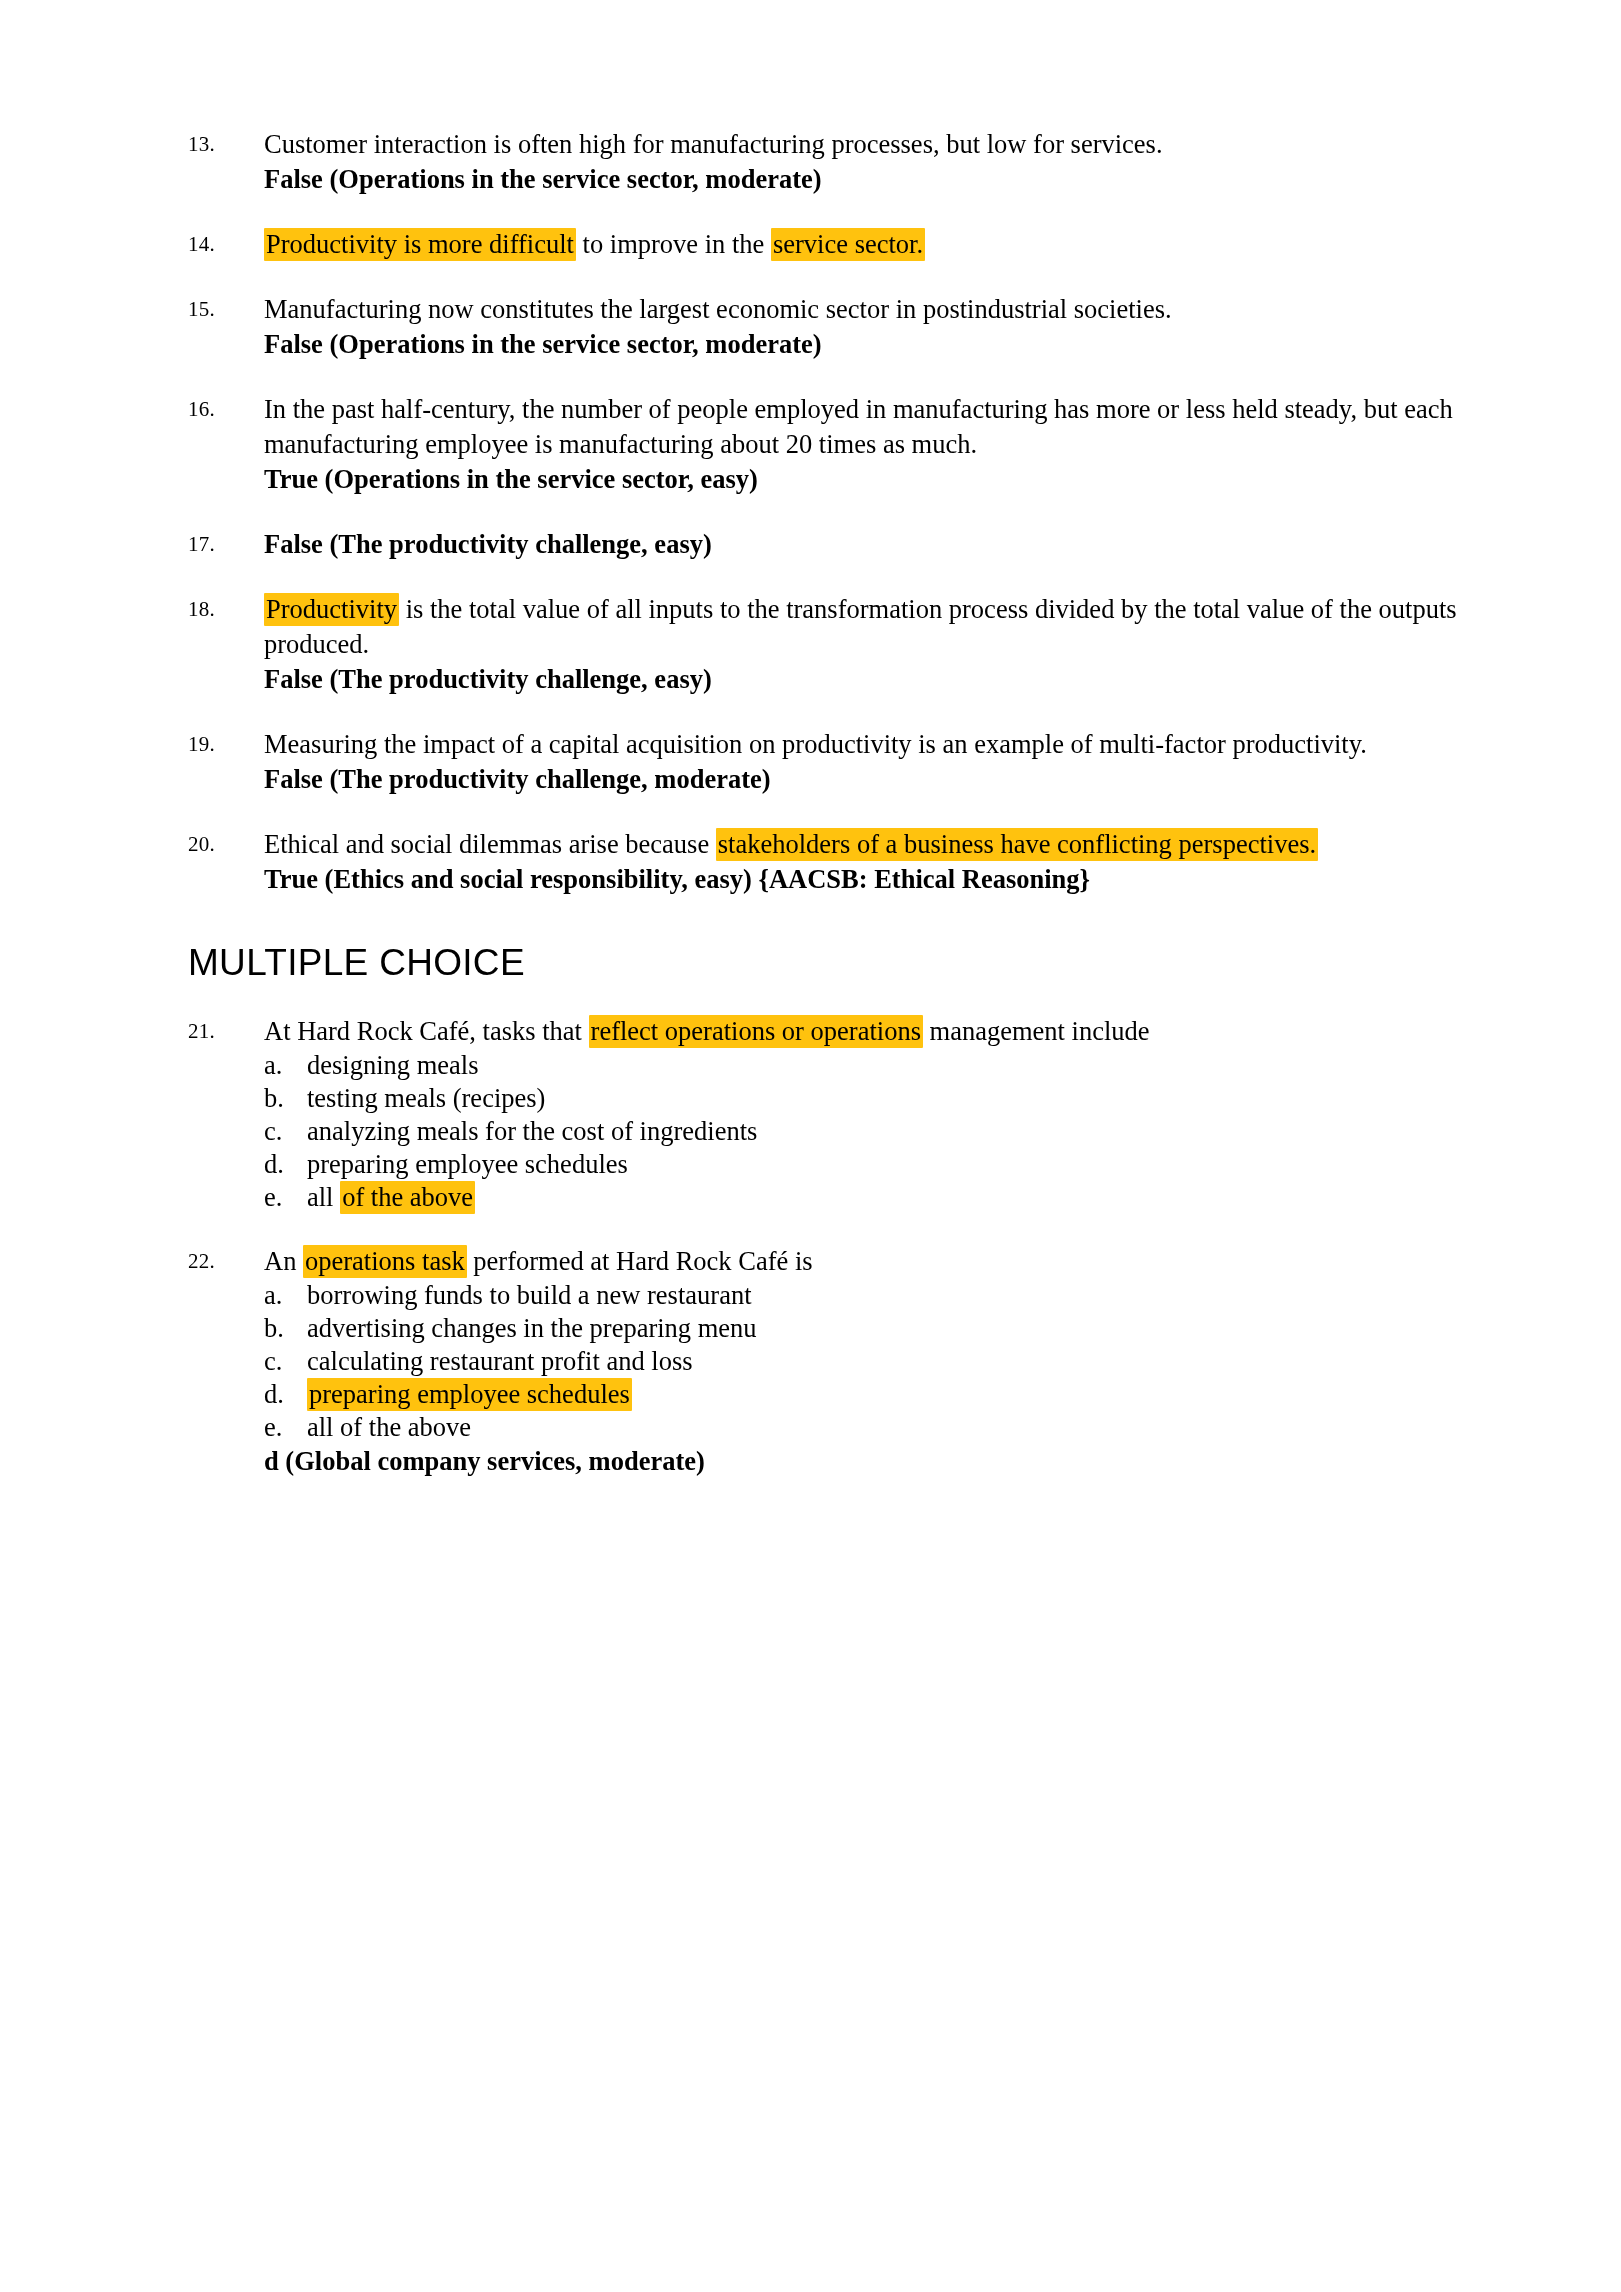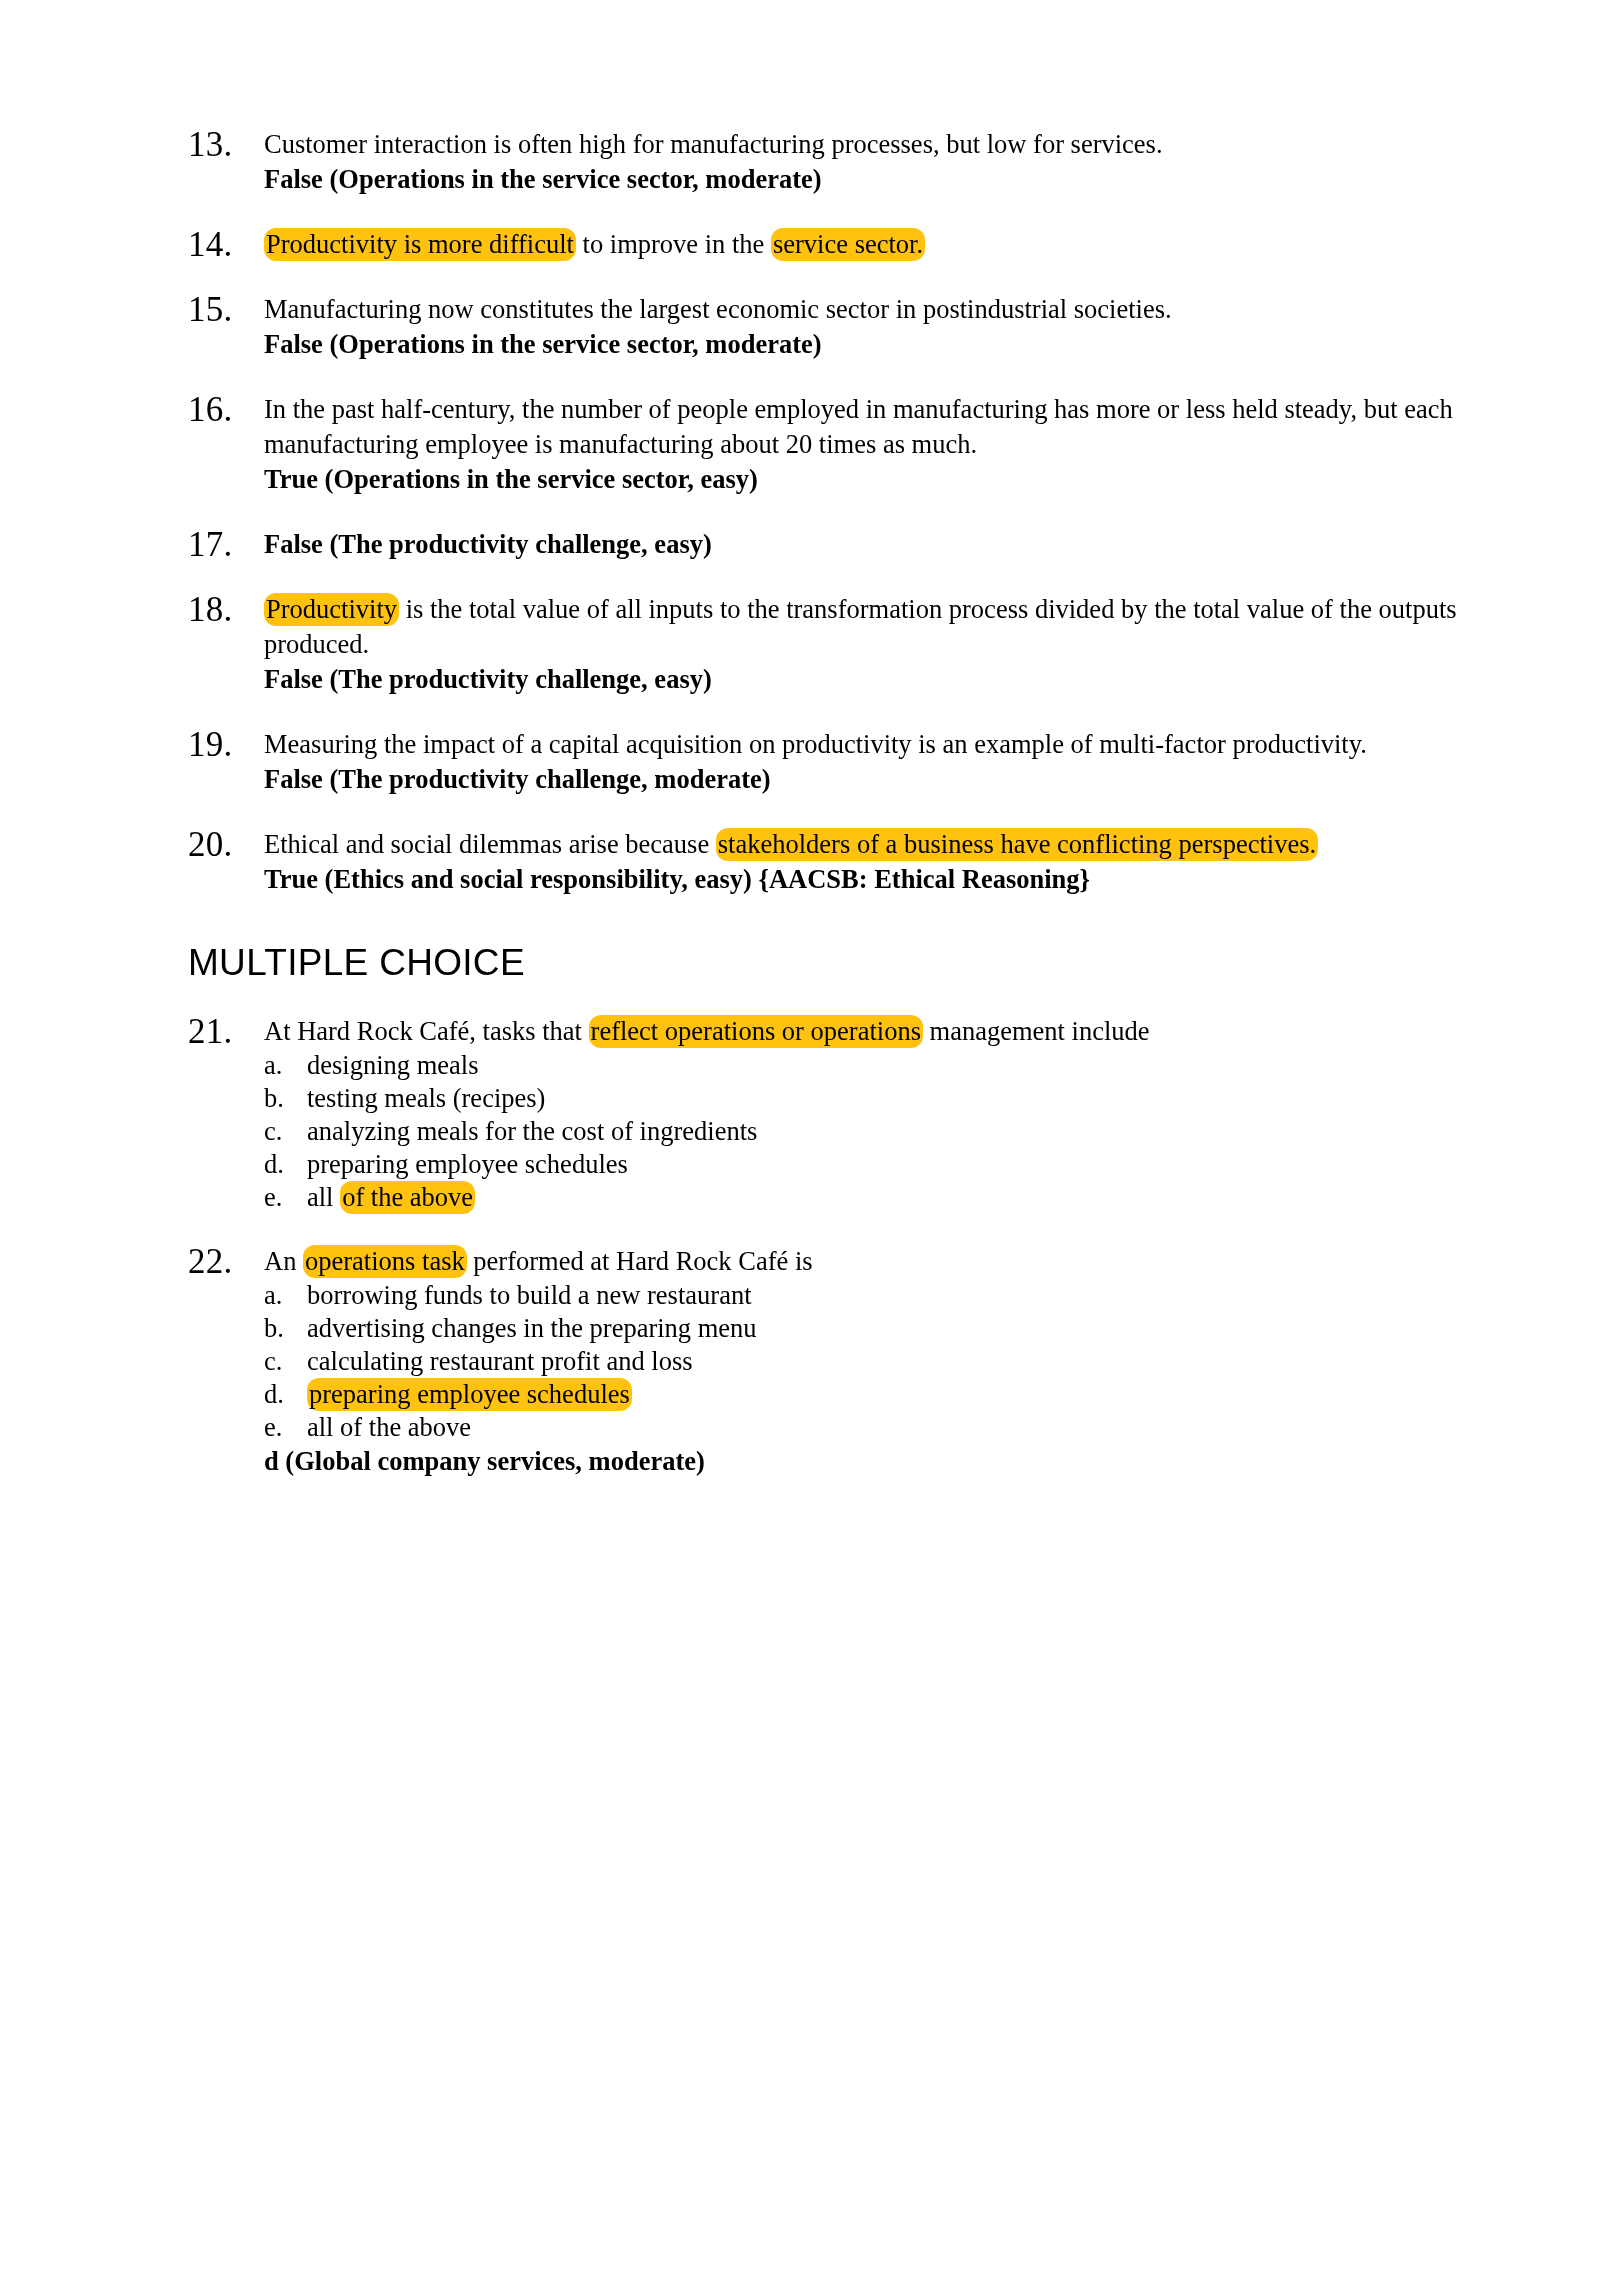--- a/index.html
+++ b/index.html
@@ -24,21 +24,21 @@
   }
 
   
   .q {
     display: flex;
     align-items: flex-start;
     margin-bottom: 30px;
   }
   .q-num {
     flex: 0 0 76px;
-    font-size: 35px;
+    font-size: 21px;
     line-height: 35px;
     letter-spacing: 0.2px;
   }
   .q-body {
     flex: 1 1 auto;
     font-size: 26.5px;
     line-height: 35px;
   }
   .q-stem {
     font-weight: normal;
@@ -63,21 +63,21 @@
     flex: 0 0 43px;
   }
   .opt-text {
     flex: 1 1 auto;
   }
 
   
   mark.hl {
     background-color: #FFC20E;
     color: #000000;
-    border-radius: 12px;
+    border-radius: 1px;
     padding: 1px 2px 2px 2px;
     box-decoration-break: clone;
     -webkit-box-decoration-break: clone;
   }
 
   
   .section-heading {
     font-family: "Liberation Sans", "DejaVu Sans", sans-serif;
     font-weight: normal;
     font-size: 37px;

